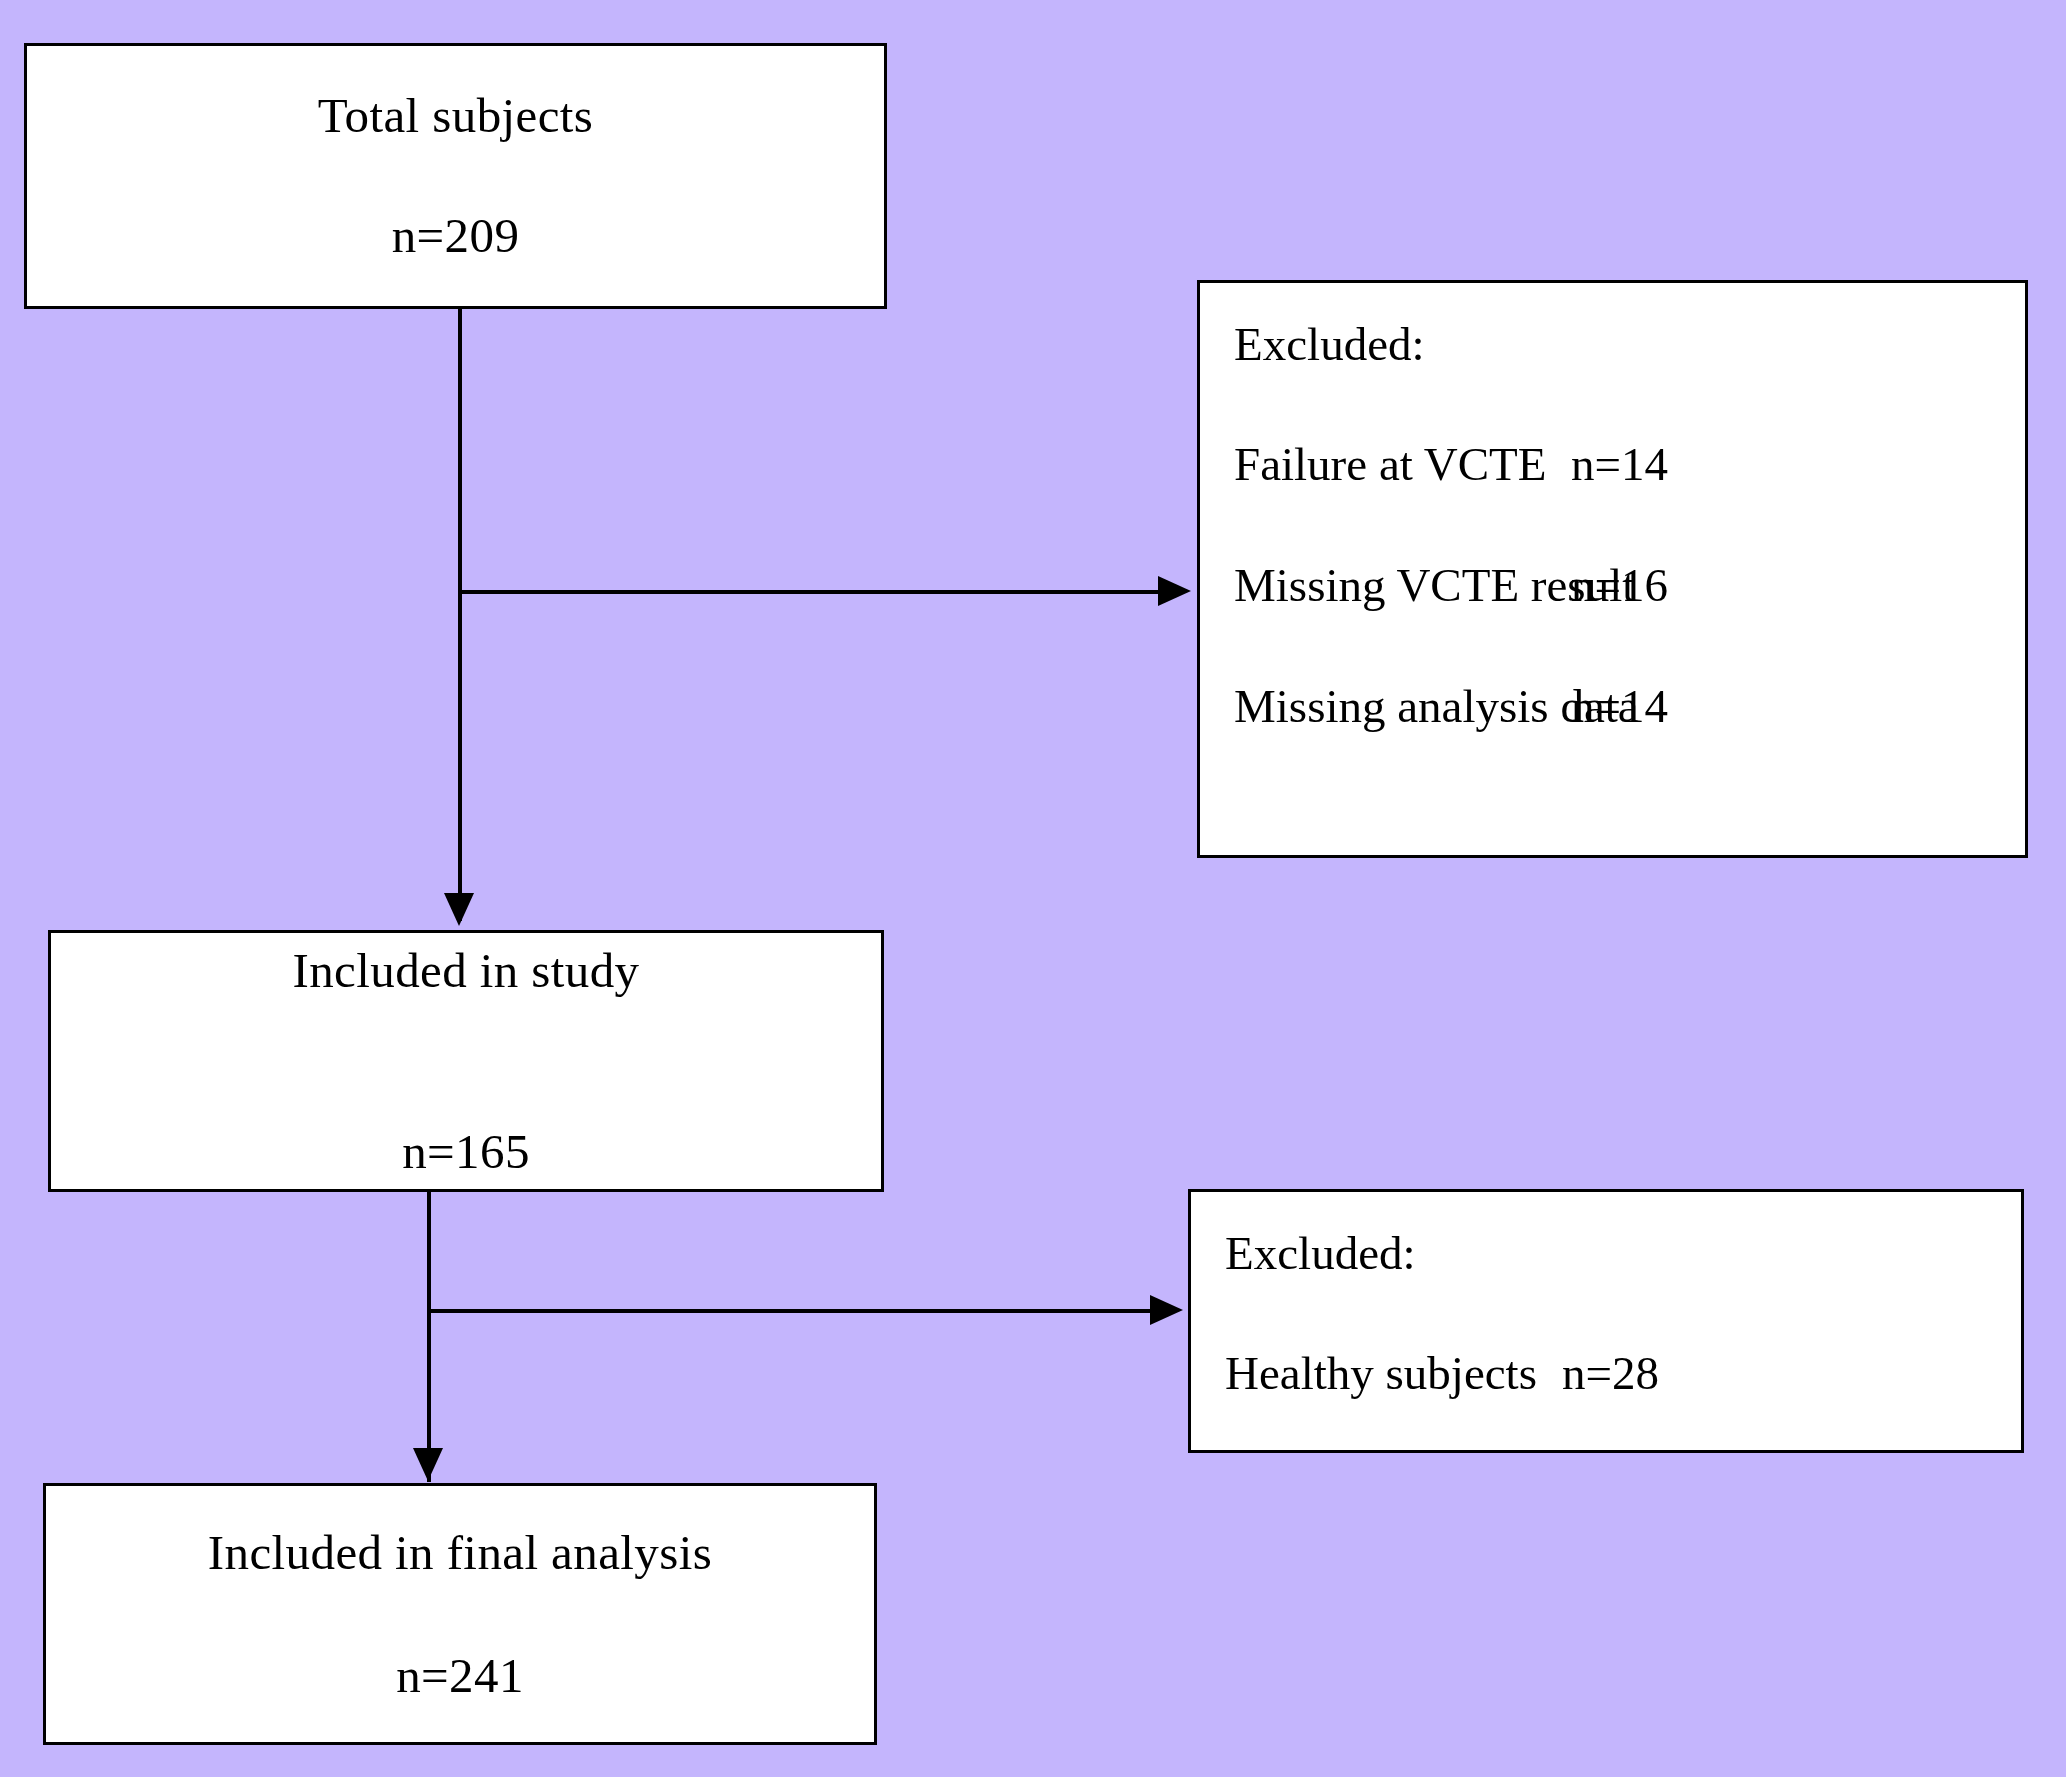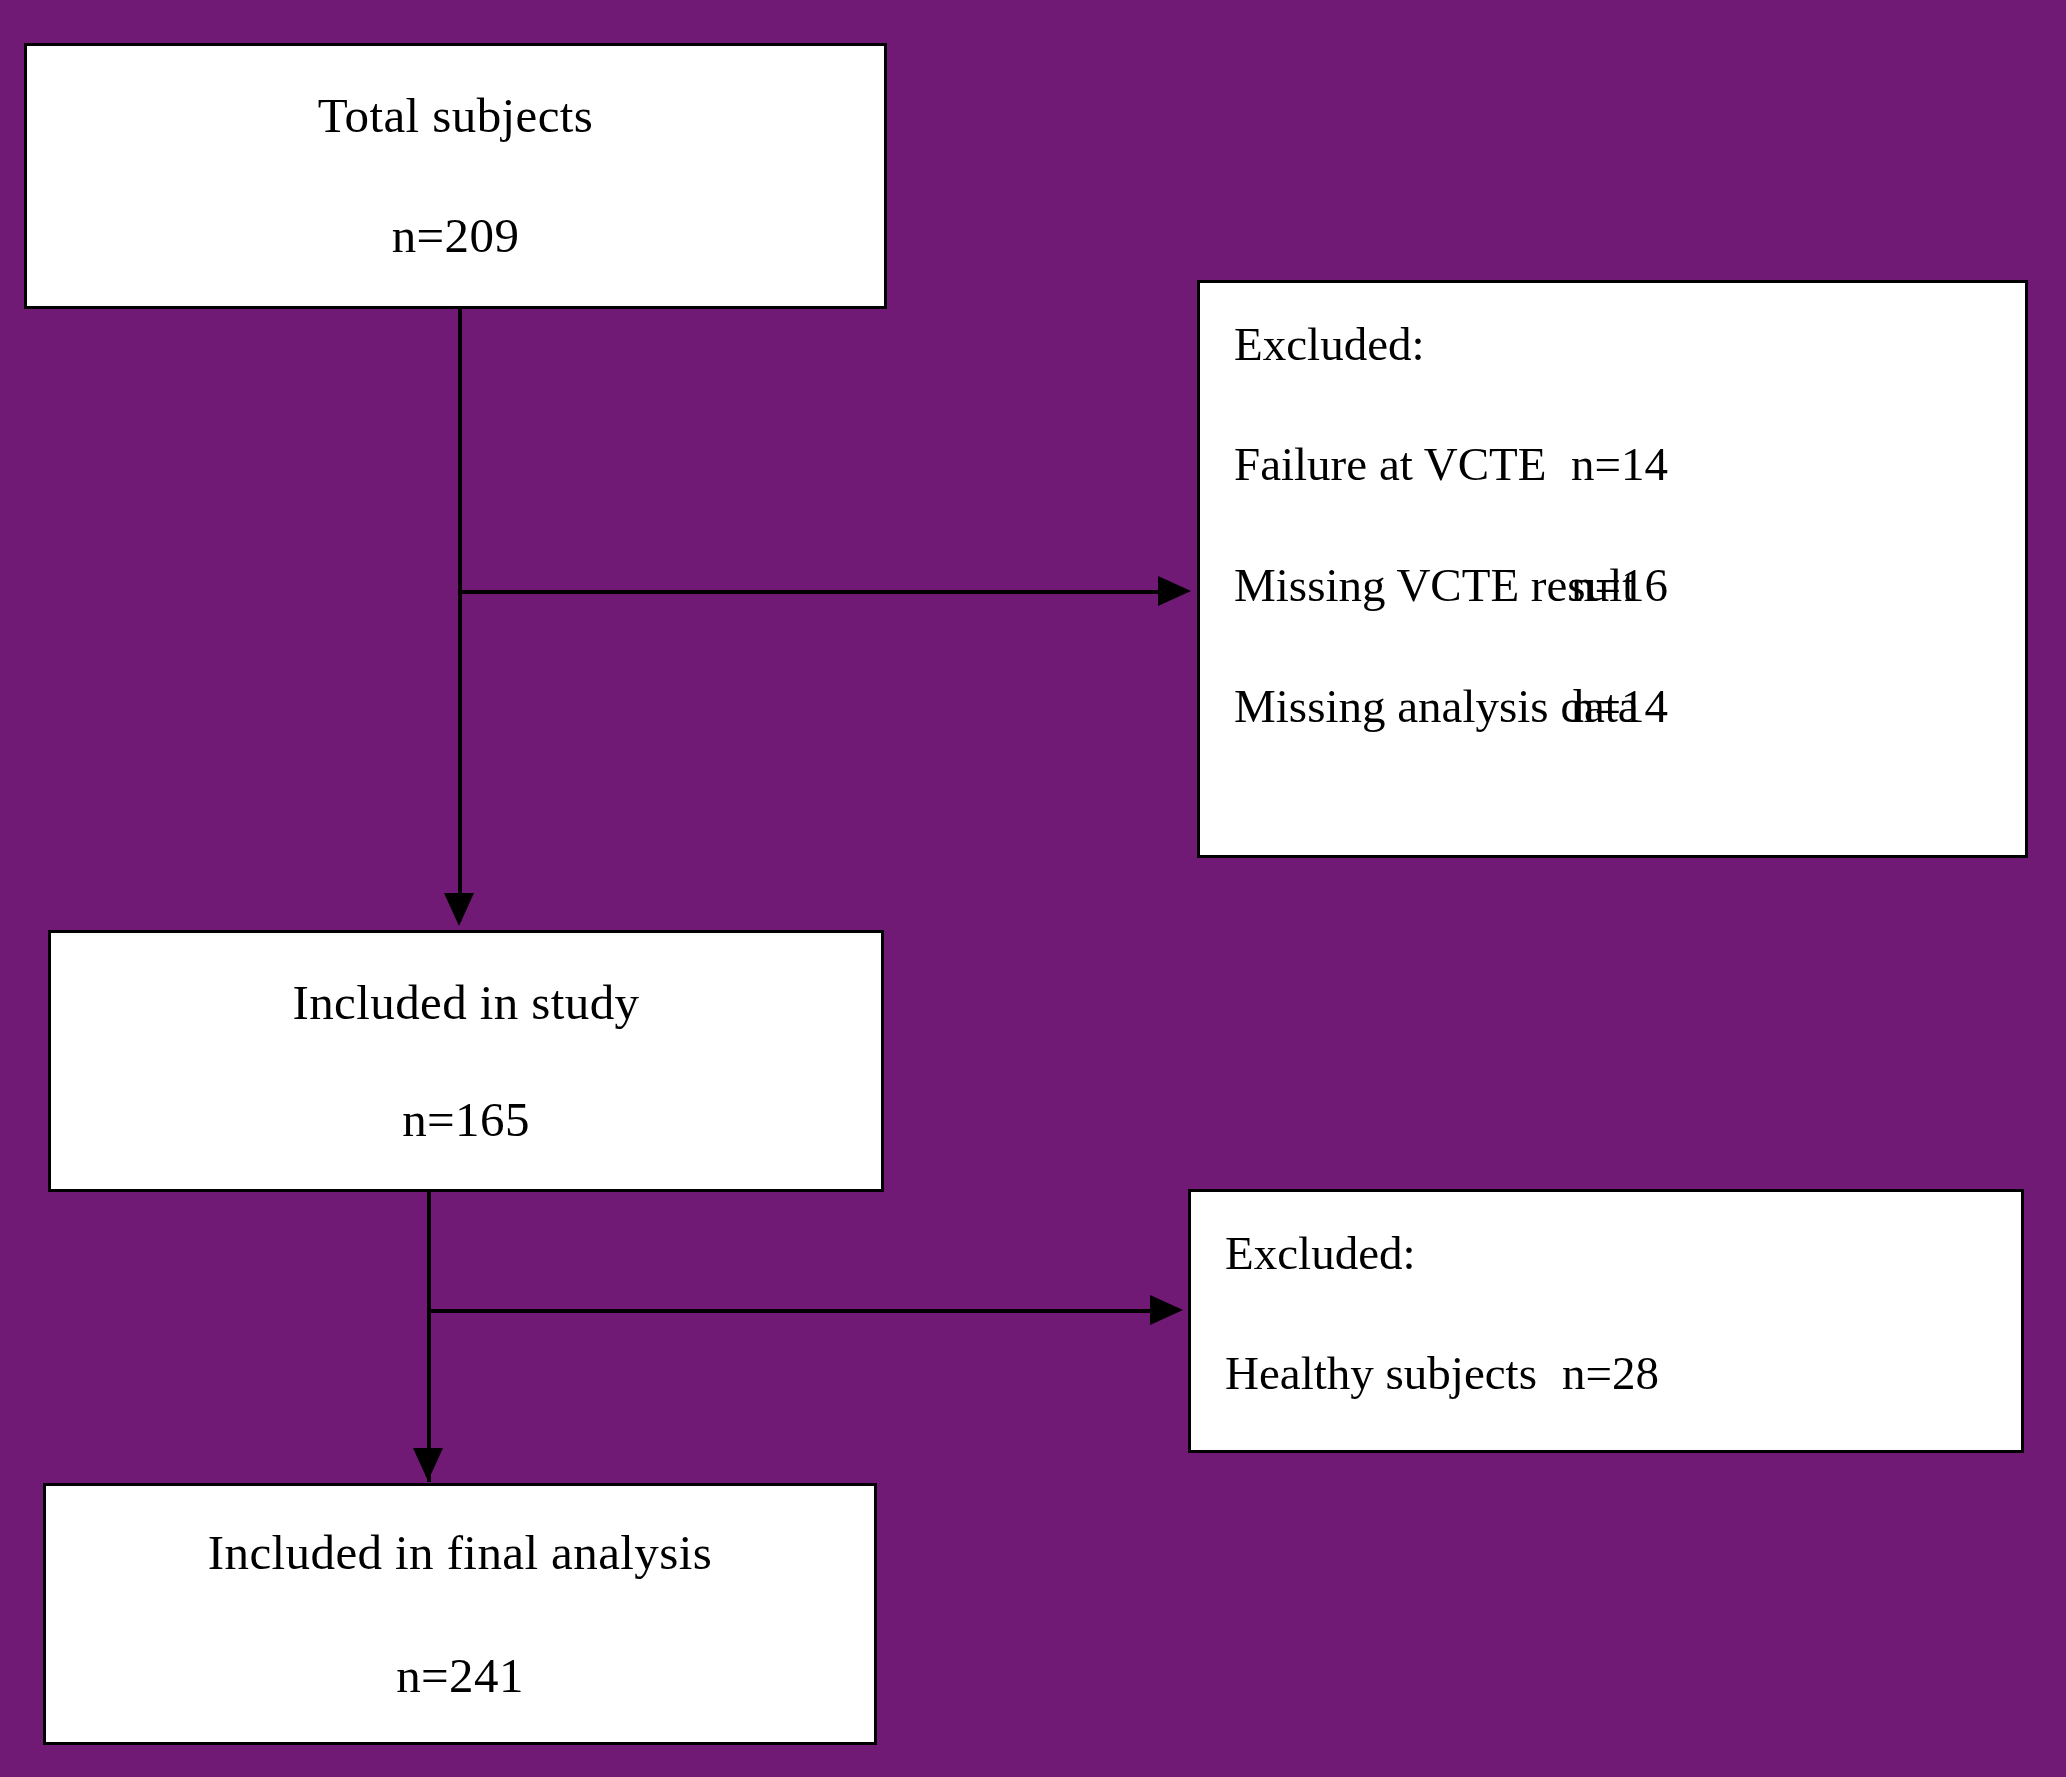--- a/index.html
+++ b/index.html
@@ -9,21 +9,21 @@
     background: #ffffff;
   }
   body {
     font-family: "Liberation Serif", "DejaVu Serif", serif;
     color: #000000;
   }
   #canvas {
     position: relative;
     width: 2066px;
     height: 1778px;
-    background: #701a75;
+    background: #c4b5fd;
     overflow: hidden;
   }
   
   .flow-box {
     position: absolute;
     box-sizing: border-box;
     background: #ffffff;
     border: 3.9px solid #000000;
   }
   .flow-box.thin {
@@ -137,21 +137,21 @@
       <span class="excl-label">Missing VCTE result</span>
       <span class="excl-n">n=16</span>
     </div>
     <div class="sp-b"></div>
     <div class="excl-row">
       <span class="excl-label">Missing analysis data</span>
       <span class="excl-n">n=14</span>
     </div>
   </div>
 
-  <div class="flow-box box-center" style="left:48px; top:930px; width:836px; height:262px;">
+  <div class="flow-box box-center" style="left:48px; top:930px; width:836px; height:262px;gap:32px;">
     <span class="box-title">Included in study</span>
     <span class="gap-2"></span>
     <span class="box-count">n=165</span>
   </div>
 
   <div class="vline" style="left:427px; top:1192px; height:290px;"></div>
   <div class="arrow-down" style="left:413px; top:1448px;"></div>
 
   <div class="hline" style="left:429px; top:1309px; width:721px;"></div>
   <div class="arrow-right" style="left:1150px; top:1295px;"></div>

